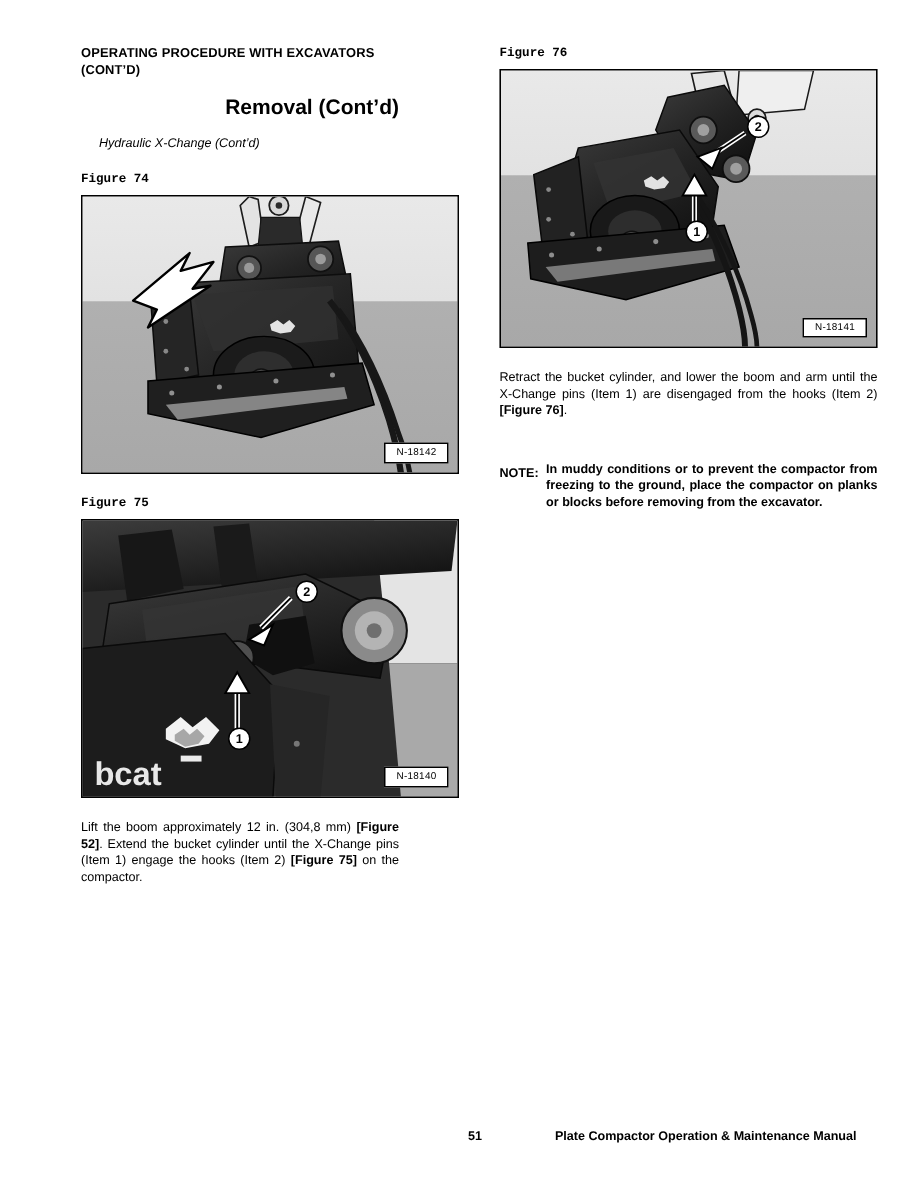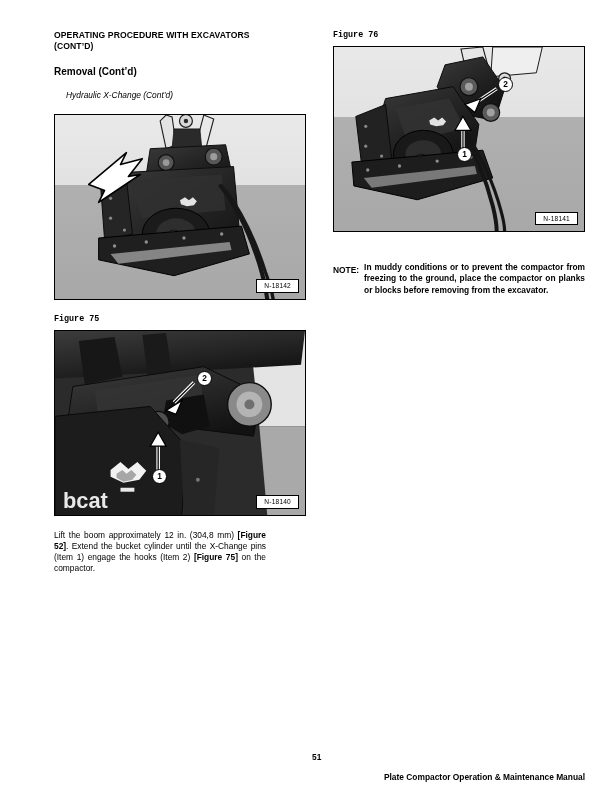--- a/index.html
+++ b/index.html
@@ -37,24 +37,25 @@
 
   
   .doc-title {
     font-size: 8.6px;
     font-weight: bold;
     line-height: 11.4px;
     letter-spacing: 0.1px;
     margin: 0 0 13px 0;
   }
   .sub-head {
-    font-size: 10px;
+    font-size: 14px;
     font-weight: bold;
     line-height: 11px;
     margin: 0 0 13px 0;
+    text-align: right;
   }
   .sub-head-italic {
     font-size: 8.4px;
     font-style: italic;
     line-height: 11px;
     margin: 0 0 13px 12px;
   }
   .fig-label {
     font-size: 8.4px;
     font-weight: bold;
@@ -151,53 +152,53 @@
   .svg-layer {
     position: absolute;
     inset: 0;
     z-index: 30;
   }
 
   
   .footer {
     position: absolute;
     left: 54px;
-    right: 27px;
+    right: 41px;
     top: 752px;
     height: 14px;
     font-size: 8.4px;
     font-weight: bold;
   }
   .footer-page {
     position: absolute;
     left: 258px;
     top: 0;
   }
   .footer-title {
     position: absolute;
     right: 0;
     top: 0;
     text-align: left;
     white-space: nowrap;
-    margin-top: 20px;
   }
 </style>
 </head>
 <body>
 
 <div class="page">
 
   <div class="col-left">
 
     <div class="doc-title">OPERATING PROCEDURE WITH EXCAVATORS (CONT’D)</div>
 
     <div class="sub-head">Removal (Cont’d)</div>
 
     <div class="sub-head-italic">Hydraulic X-Change (Cont’d)</div>
 
+    <div class="fig-label">Figure 74</div>
 
     <div class="figure">
       <div class="sky"></div>
       <div class="ground"></div>
       <svg class="svg-layer" viewBox="0 0 252 186" preserveAspectRatio="none">
         <defs>
           <linearGradient id="mdark74" x1="0" y1="0" x2="1" y2="1">
             <stop offset="0%" stop-color="#3a3a3a"></stop>
             <stop offset="55%" stop-color="#232323"></stop>
             <stop offset="100%" stop-color="#141414"></stop>
@@ -360,20 +361,21 @@
 
         <line x1="130" y1="104" x2="130" y2="84" stroke="#ffffff" stroke-width="3.4"></line>
         <line x1="130" y1="104" x2="130" y2="84" stroke="#000000" stroke-width="1.2"></line>
         <path d="M122 84 L138 84 L130 70 Z" fill="#ffffff" stroke="#000" stroke-width="1.2"></path>
       </svg>
       <div class="callout" style="left:164px; top:30px;">2</div>
       <div class="callout" style="left:123px; top:100px;">1</div>
       <div class="nlabel">N-18141</div>
     </div>
 
+    <p class="body-par"><span>Retract the bucket cylinder, and lower the boom and arm until the X-Change pins (Item 1) are disengaged from the hooks (Item 2) </span><b>[Figure 76]</b><span>.</span></p>
 
 
     <div class="note-block">
       <div class="note-label">NOTE:</div>
       <div class="note-text">In muddy conditions or to prevent the compactor from freezing to the ground, place the compactor on planks or blocks before removing from the excavator.</div>
     </div>
 
   </div>
 
   <div class="footer">

